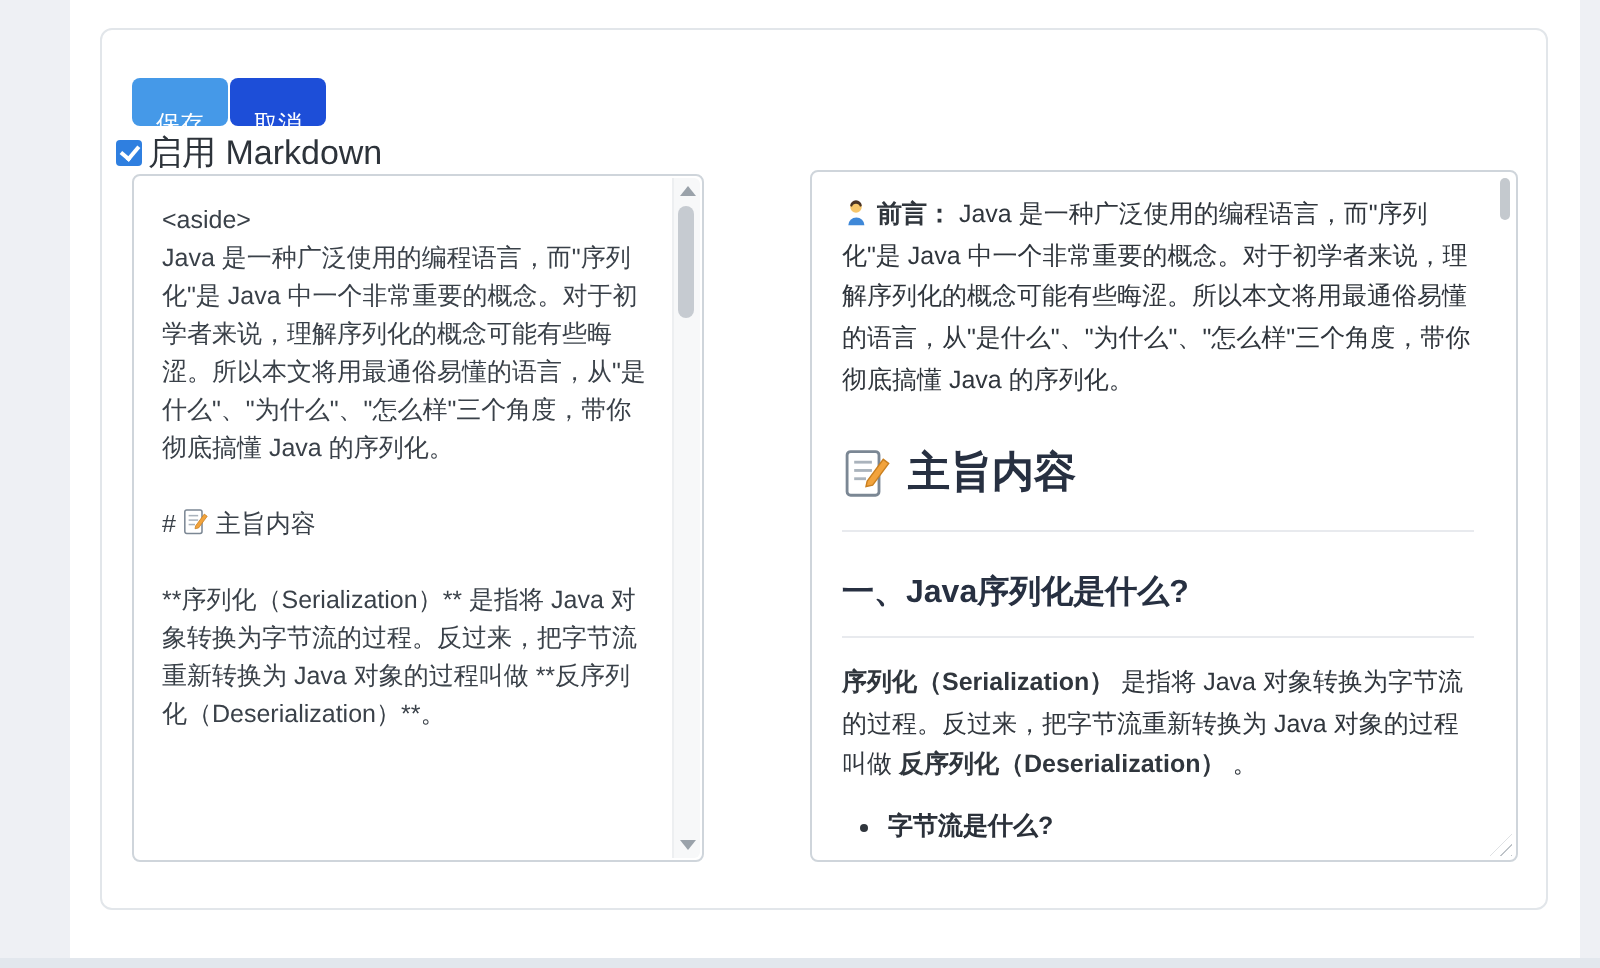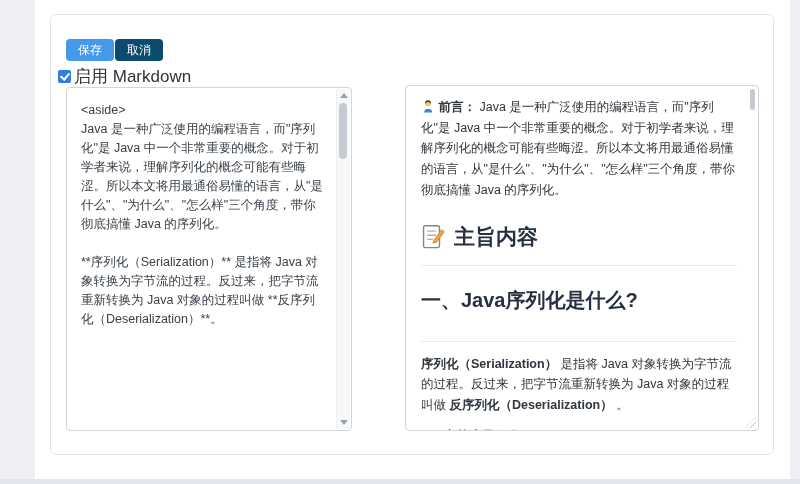--- a/index.html
+++ b/index.html
@@ -7,23 +7,23 @@
   .stage{position:relative;width:800px;height:484px;background:#eef0f4;overflow:hidden;}
   .main-bg{position:absolute;left:35px;top:0;width:755px;height:479px;background:#ffffff;}
   .bottom-strip{position:absolute;left:0;top:479px;width:800px;height:5px;background:#e2e7ed;}
   .right-strip{position:absolute;left:790px;top:0;width:10px;height:479px;background:#eef0f4;}
 
   .card{position:absolute;left:50px;top:14px;width:724px;height:441px;background:#fff;
         border:1px solid #e2e6ea;border-radius:6px;box-sizing:border-box;}
 
   
   .btn{position:absolute;top:24px;height:22px;border:none;border-radius:4px;color:#fff;
-       font-size:12px;font-family:inherit;padding:0 12px;line-height:22px;cursor:pointer;}
+       font-size:12px;font-family:inherit;padding:12px 12px;line-height:22px;cursor:pointer;}
   .btn-save{left:15px;background:#4599e8;}
-  .btn-cancel{left:64px;background:#0c4a6e;}
+  .btn-cancel{left:64px;background:#1d4ed8;}
 
   .md-toggle{position:absolute;left:7px;top:50px;display:flex;align-items:center;font-size:17px;color:#2d333a;cursor:pointer;}
   .checkbox{width:13px;height:13px;background:#2f7fe0;border-radius:2px;position:relative;display:inline-block;}
   .checkbox::after{content:"";position:absolute;left:4px;top:1px;width:4px;height:7px;
        border:solid #fff;border-width:0 2px 2px 0;transform:rotate(40deg);}
   .md-toggle .lbl{margin-left:3px;}
 
   
   .editor{position:absolute;left:15px;top:72px;width:286px;height:344px;box-sizing:border-box;
           border:1px solid #cfd5db;border-radius:4px;background:#fff;overflow:hidden;
@@ -42,22 +42,22 @@
           border:1px solid #cfd5db;border-radius:4px;background:#fff;overflow:hidden;
           padding:11px 21px 0 15px;font-size:12.5px;line-height:1.65;color:#30363d;}
   .pv-thumb{position:absolute;right:3px;top:3px;width:5px;height:21px;background:#c4c9ce;border-radius:3px;}
   .pv-grip{position:absolute;right:2px;bottom:2px;width:11px;height:11px;
           background:repeating-linear-gradient(135deg,transparent 0 3px,#bfc4c9 3px 4px);
           clip-path:polygon(100% 0,100% 100%,0 100%);}
   .pv-aside{margin:0 0 14px 0;}
   .pv-aside b{font-weight:700;}
   .pv-h1{display:flex;align-items:center;gap:9px;font-size:21px;font-weight:700;color:#273041;
          margin:20px 0 14px 0;padding-bottom:10px;border-bottom:1px solid #e8eaee;}
-  .pv-h2{font-size:20px;font-weight:700;color:#273041;margin:18px 0 12px 0;
-         padding-bottom:24px;border-bottom:1px solid #e8eaee;}
+  .pv-h2{font-size:16px;font-weight:700;color:#273041;margin:18px 0 12px 0;
+         padding-bottom:8px;border-bottom:1px solid #e8eaee;}
   .pv-def{margin:0 0 10px 0;}
   .pv-def b{font-weight:700;}
   .preview ul{margin:4px 0 0 0;padding-left:23px;}
   .preview li{margin-bottom:11px;}
   .preview li .q{font-weight:700;display:block;margin-bottom:2px;color:#2b313a;}
 
   .expire-note{position:absolute;left:43px;top:461px;font-size:12px;color:#8b929b;}
 
   .icon{flex:0 0 auto;display:inline-block;vertical-align:-2px;}
 </style>
@@ -75,20 +75,27 @@
     <button class="btn btn-cancel">取消</button>
 
     <label class="md-toggle">
       <span class="checkbox"></span>
       <span class="lbl">启用 Markdown</span>
     </label>
 
     <div class="editor">
       <p>&lt;aside&gt;</p>
       <p class="gap">Java 是一种广泛使用的编程语言，而"序列化"是 Java 中一个非常重要的概念。对于初学者来说，理解序列化的概念可能有些晦涩。所以本文将用最通俗易懂的语言，从"是什么"、"为什么"、"怎么样"三个角度，带你彻底搞懂 Java 的序列化。</p>
+      <p class="gap"><span># </span><svg class="icon" width="13" height="14" viewBox="0 0 20 22">
+            <rect x="2" y="1.5" width="13.5" height="18.5" rx="1.5" fill="#fff" stroke="#7b8794" stroke-width="1.2"></rect>
+            <line x1="5" y1="6" x2="12.5" y2="6" stroke="#aab3bc" stroke-width="1.2"></line>
+            <line x1="5" y1="9.5" x2="12.5" y2="9.5" stroke="#aab3bc" stroke-width="1.2"></line>
+            <line x1="5" y1="13" x2="10" y2="13" stroke="#aab3bc" stroke-width="1.2"></line>
+            <path d="M10.5 14 L17.3 4.8 L19.6 6.5 L12.8 15.7 L10 16.3 z" fill="#f2a33c" stroke="#c97f1f" stroke-width="0.6"></path>
+          </svg><span> 主旨内容</span></p>
       <p class="gap">**序列化（Serialization）** 是指将 Java 对象转换为字节流的过程。反过来，把字节流重新转换为 Java 对象的过程叫做 **反序列化（Deserialization）**。</p>
 
       <div class="ed-scrollbar">
         <div class="ed-arrow up"></div>
         <div class="ed-thumb"></div>
         <div class="ed-arrow down"></div>
       </div>
     </div>
 
     <div class="preview">

